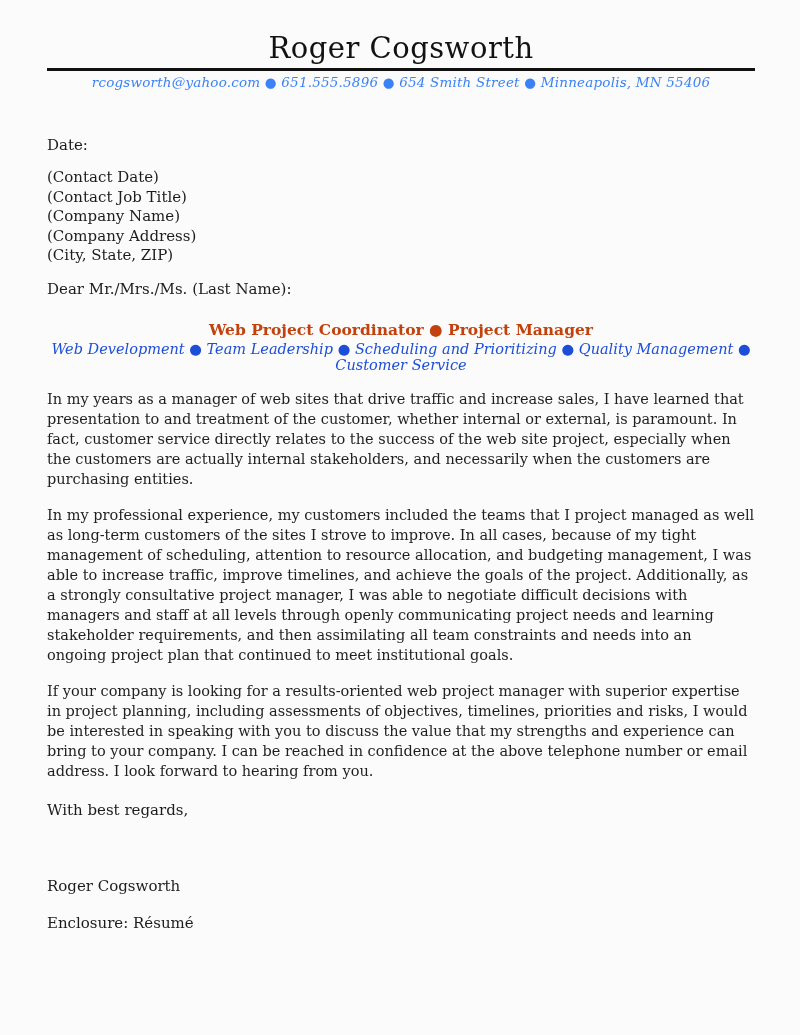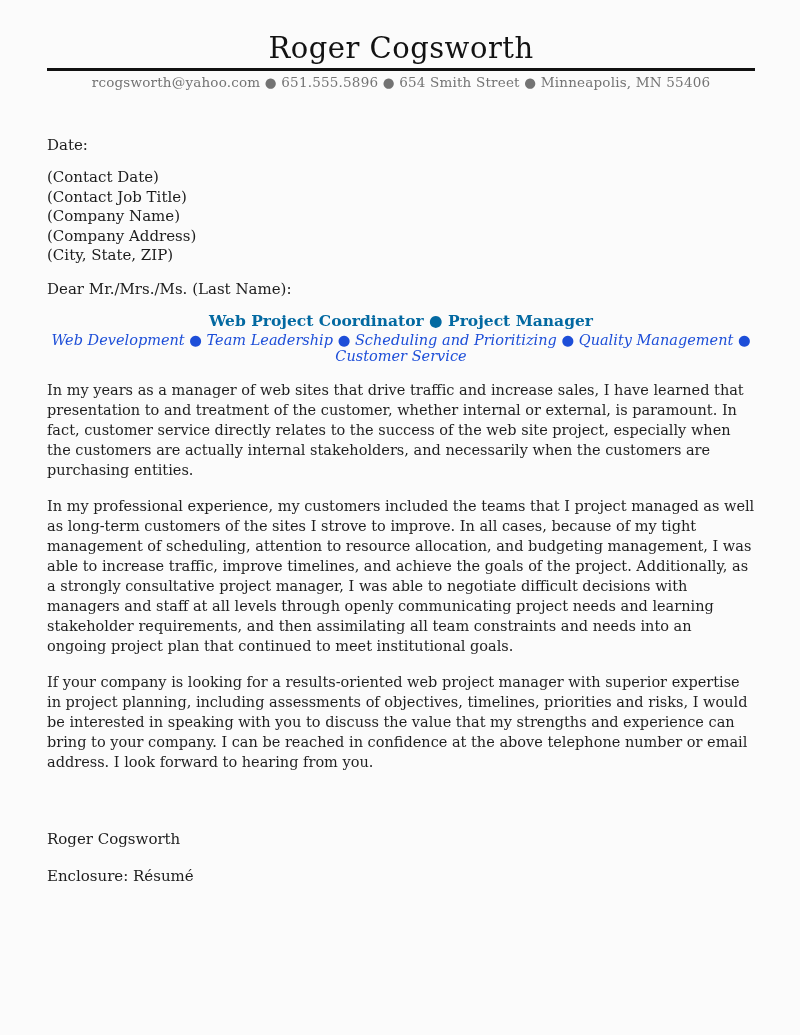--- a/index.html
+++ b/index.html
@@ -29,42 +29,43 @@
     color: #121212;
     line-height: 1.15;
   }
   .header-rule {
     border: none;
     border-top: 3px solid #111111;
     margin: 3px 0 3px 0;
   }
   .header-contact {
     font-size: 13.5px;
-    color: #737373;
+    color: #3b82f6;
     letter-spacing: 0.2px;
+    font-style: italic;
   }
   .date-line {
     margin-top: 46px;
     font-size: 15px;
   }
   .recipient-block {
     margin-top: 14px;
     font-size: 15px;
     line-height: 19.5px;
   }
   .salutation {
     margin-top: 14px;
     font-size: 15px;
   }
   .headline {
-    margin-top: 13px;
+    margin-top: 22px;
     text-align: center;
     font-size: 15.5px;
     font-weight: bold;
-    color: #0369a1;
+    color: #c2410c;
   }
   .skills-line {
     margin-top: 2px;
     text-align: center;
     font-style: italic;
     font-size: 14.5px;
     color: #1d4ed8;
   }
   .body-paragraph {
     margin: 16px 0 0 0;
@@ -112,18 +113,19 @@
   <div class="headline">Web Project Coordinator ● Project Manager</div>
 
   <div class="skills-line">Web Development ●  Team Leadership ●  Scheduling and Prioritizing ●  Quality Management ● Customer Service</div>
 
   <p class="body-paragraph">In my years as a manager of web sites that drive traffic and increase sales, I have learned that presentation to and treatment of the customer, whether internal or external, is paramount. In fact, customer service directly relates to the success of the web site project, especially when the customers are actually internal stakeholders, and necessarily when the customers are purchasing entities.</p>
 
   <p class="body-paragraph">In my professional experience, my customers included the teams that I project managed as well as long-term customers of the sites I strove to improve. In all cases, because of my tight management of scheduling, attention to resource allocation, and budgeting management, I was able to increase traffic, improve timelines, and achieve the goals of the project. Additionally, as a strongly consultative project manager, I was able to negotiate difficult decisions with managers and staff at all levels through openly communicating project needs and learning stakeholder requirements, and then assimilating all team constraints and needs into an ongoing project plan that continued to meet institutional goals.</p>
 
   <p class="body-paragraph">If your company is looking for a results-oriented web project manager with superior expertise in project planning, including assessments of objectives, timelines, priorities and risks, I would be interested in speaking with you to discuss the value that my strengths and experience can bring to your company. I can be reached in confidence at the above telephone number or email address. I look forward to hearing from you.</p>
 
+  <div class="closing">With best regards,</div>
 
   <div class="signature-name">Roger Cogsworth</div>
 
   <div class="enclosure">Enclosure: Résumé</div>
 
 </div>
 
 </body></html>

